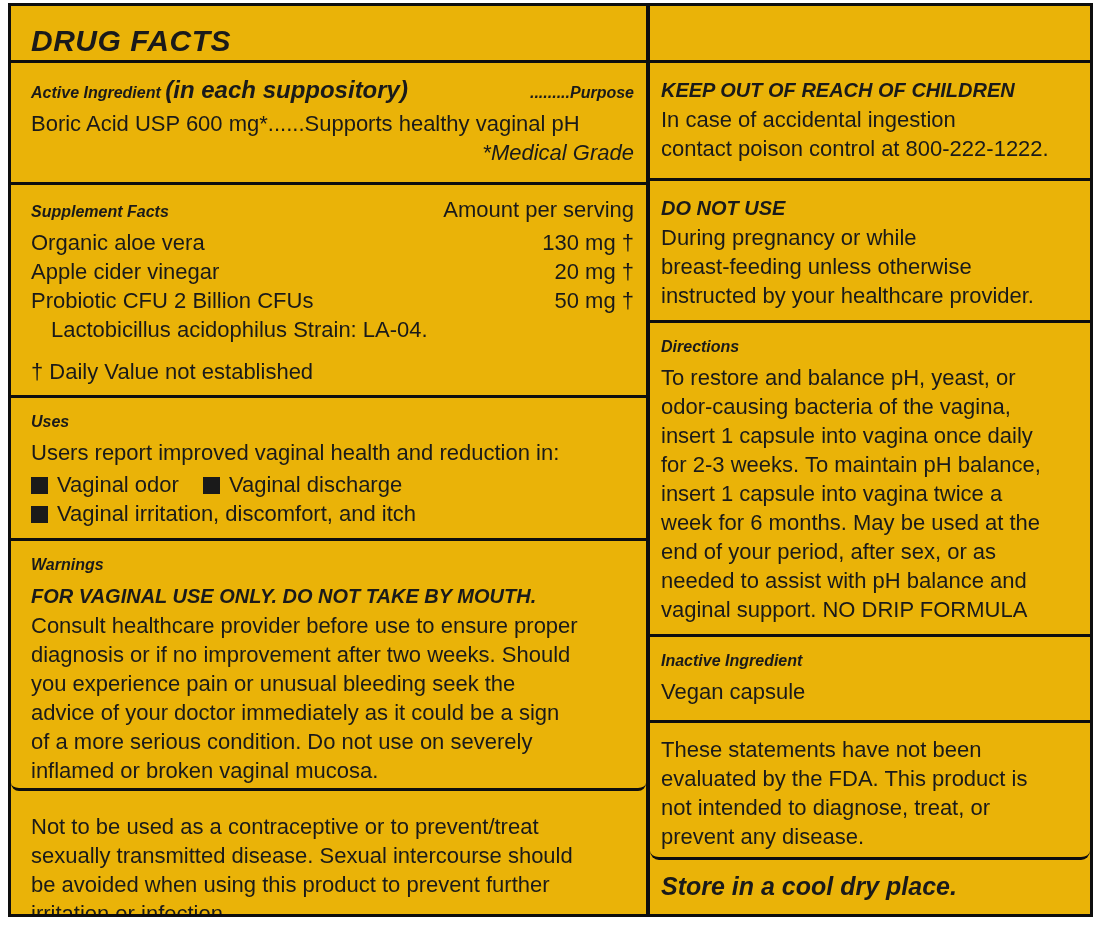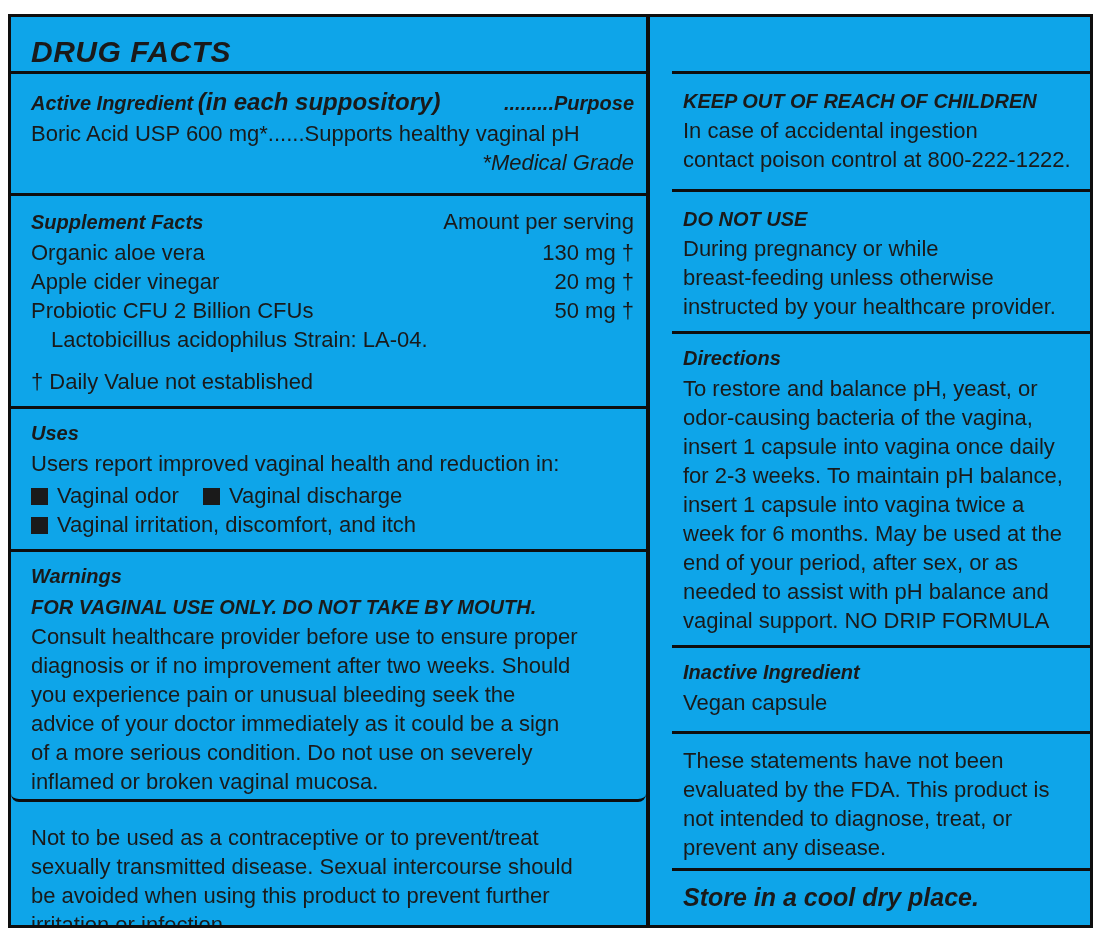--- a/index.html
+++ b/index.html
@@ -2,37 +2,37 @@
 <html><head>
 <meta charset="utf-8">
 <style>
   html,body{margin:0;padding:0;}
   body{
     width:1100px;height:930px;background:#ffffff;
     font-family:"Liberation Sans","DejaVu Sans",sans-serif;
     color:#1a1a1a;position:relative;
   }
   .label{
-    box-sizing:border-box;position:absolute;left:8px;top:14px;
+    box-sizing:border-box;position:absolute;left:8px;top:3px;
     width:1085px;height:914px;border:3px solid #0e0e0e;
-    display:flex;background:#0ea5e9;gap:22px;
+    display:flex;background:#eab308;
   }
   .col{display:flex;flex-direction:column;box-sizing:border-box;}
   .col-left{width:639px;border-right:4px solid #0e0e0e;}
   .col-right{flex:1;}
   .cell{box-sizing:border-box;border-bottom:3px solid #0e0e0e;overflow:hidden;}
   .cell-last{border-bottom:none;flex:1;}
   .col-left .cell{padding:8px 12px 0 20px;}
   .col-right .cell{padding:8px 8px 0 11px;}
 
   .title{
     font-size:30px;font-weight:bold;font-style:italic;
     letter-spacing:.5px;padding-top:10px;
   }
-  .sec-h{font-size:20px;font-weight:bold;font-style:italic;line-height:32px;}
+  .sec-h{font-size:16px;font-weight:bold;font-style:italic;line-height:32px;}
   .sec-h-sm{font-size:20px;font-weight:bold;font-style:italic;line-height:30px;}
   .qualifier{font-size:24px;font-weight:bold;font-style:italic;}
   .body-t{font-size:22px;line-height:29px;}
   .pre{white-space:pre-line;}
   .row-flex{display:flex;justify-content:space-between;align-items:baseline;}
   .right-al{text-align:right;}
   .italic{font-style:italic;}
   .indent{padding-left:20px;}
   .spacer10{height:13px;}
   .sq{
@@ -146,21 +146,21 @@
 end of your period, after sex, or as
 needed to assist with pH balance and
 vaginal support. NO DRIP FORMULA</div>
     </div>
 
     <div class="cell" style="height:86px;">
       <div class="sec-h">Inactive Ingredient</div>
       <div class="body-t">Vegan capsule</div>
     </div>
 
-    <div class="cell" style="height:137px;padding-top:12px;">
+    <div class="cell" style="height:137px;padding-top:12px;border-radius:9px;">
       <div class="body-t pre">These statements have not been
 evaluated by the FDA. This product is
 not intended to diagnose, treat, or
 prevent any disease.</div>
     </div>
 
     <div class="cell cell-last">
       <div class="store-t">Store in a cool dry place.</div>
     </div>
 

